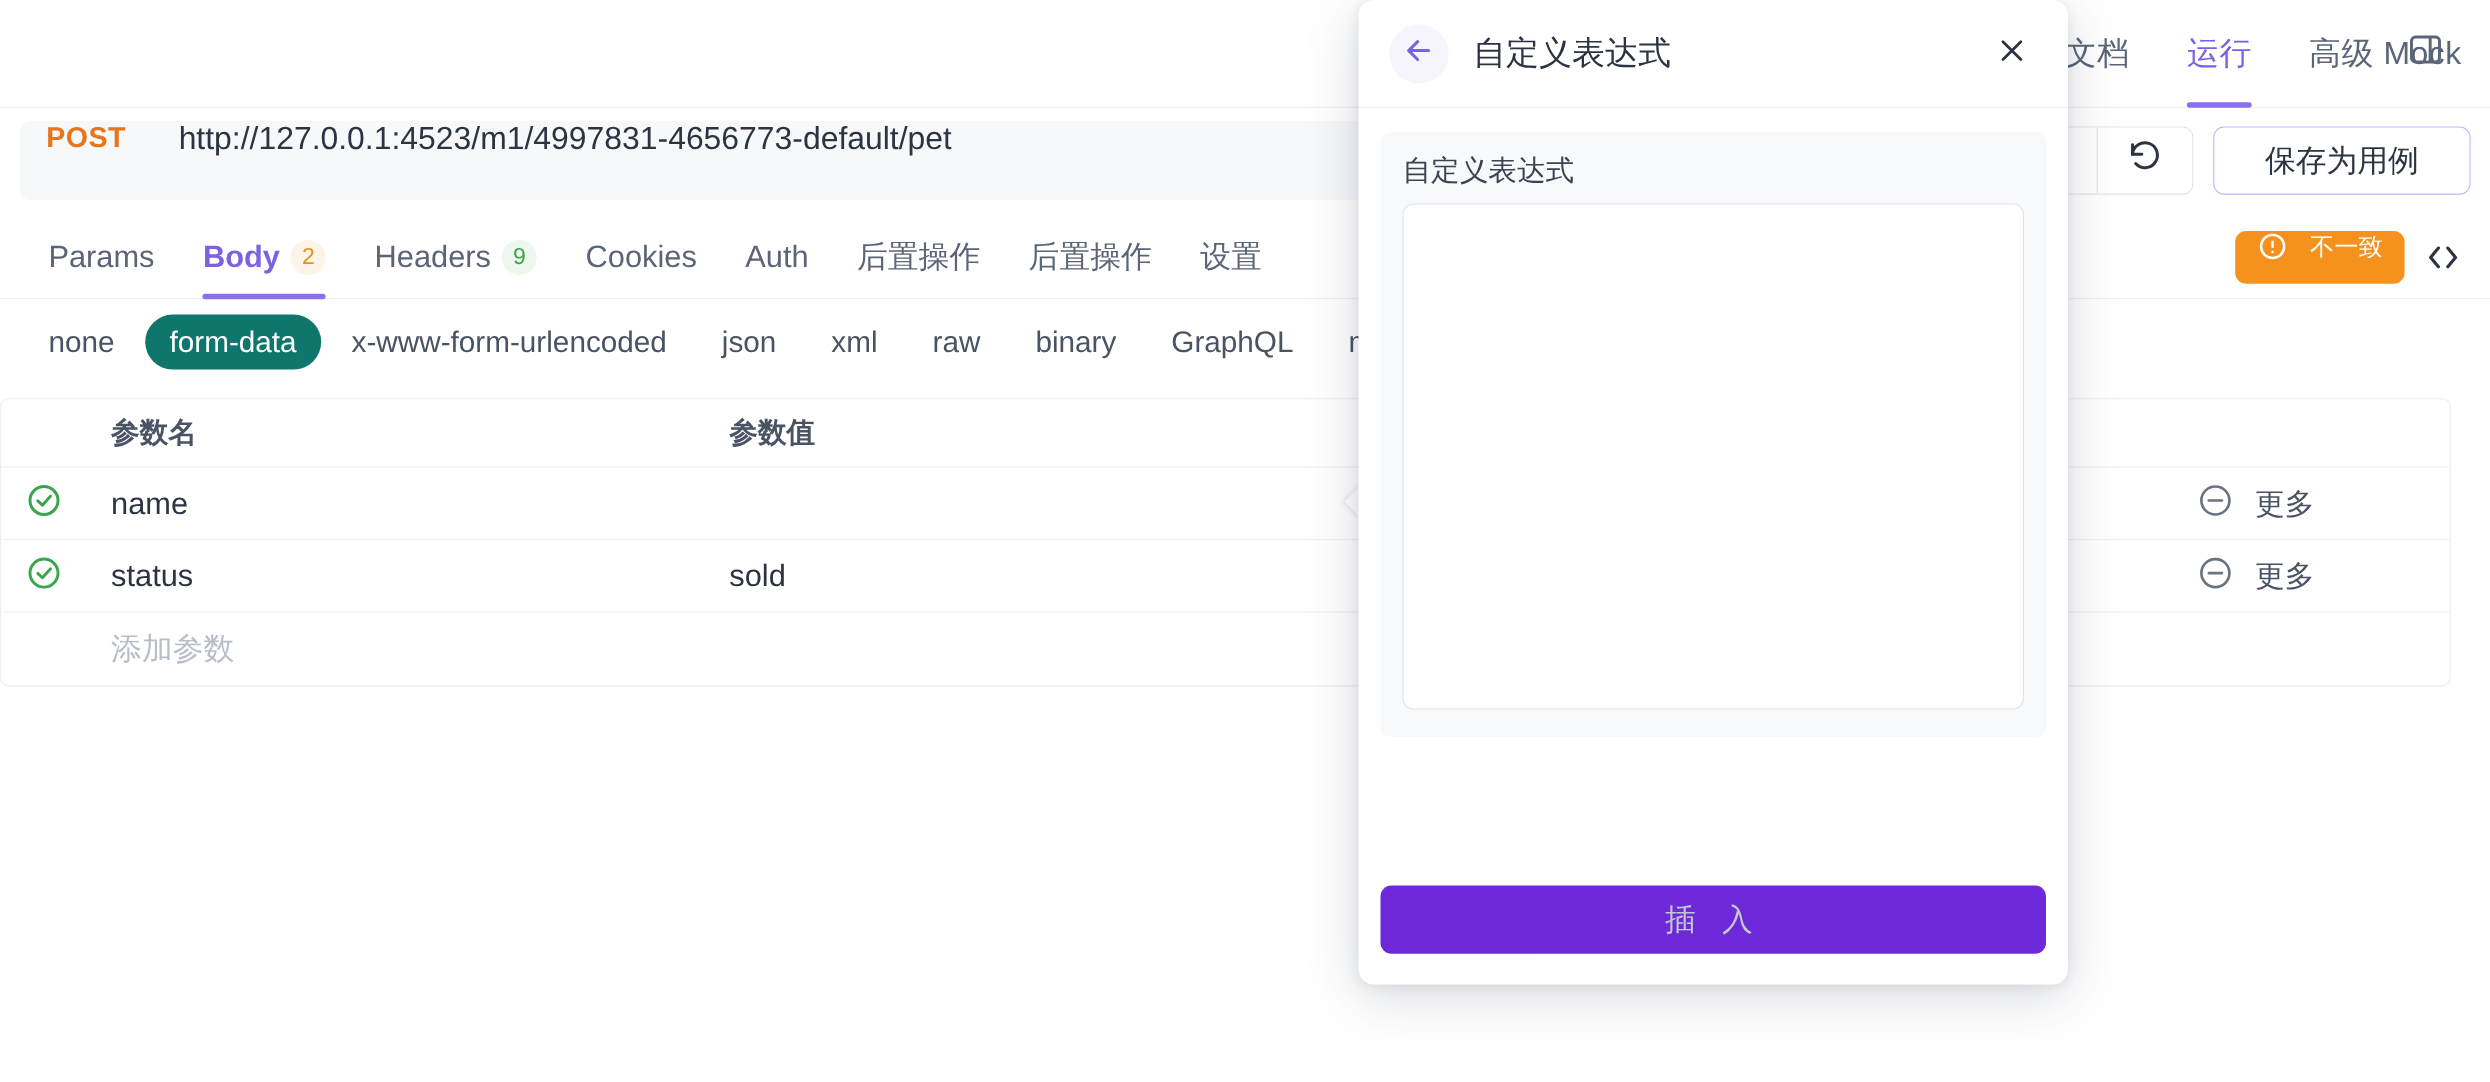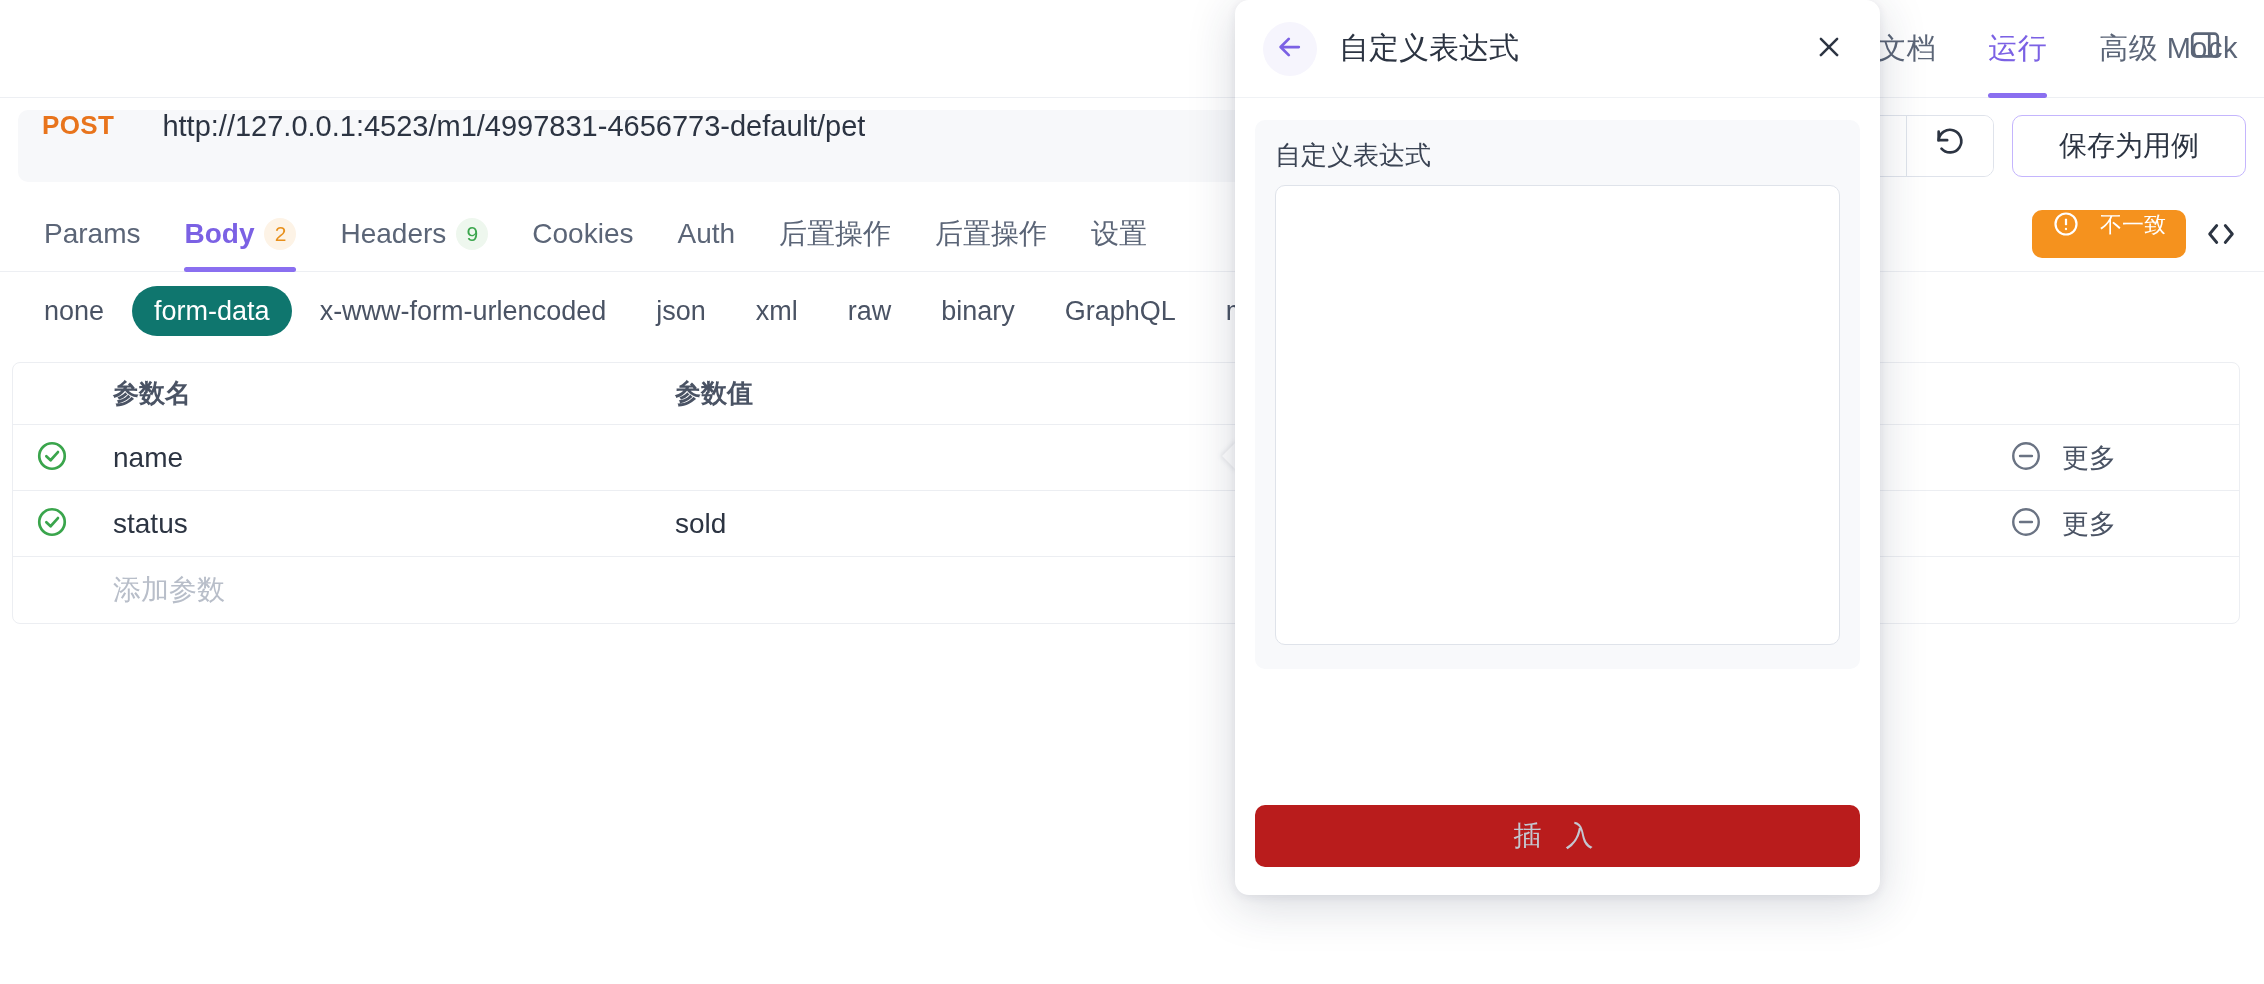--- a/index.html
+++ b/index.html
@@ -97,21 +97,21 @@
     display: flex; align-items: center; padding-left: 22px; gap: 6px;
   }
   .ct-chip {
     height: 50px; border-radius: 25px; display: flex; align-items: center;
     padding: 0 22px; font-size: 27px; color: #4a5364; cursor: pointer; white-space: nowrap;
   }
   .ct-chip.active { background: #0f766e; color: #fff; }
 
   
   .table {
-    position: absolute; left: 12px; top: 362px; width: 2228px;
+    position: absolute; left: 0; top: 362px; width: 2228px;
     border: 1px solid #eceef2; border-radius: 8px; background: #fff; overflow: hidden;
   }
   .trow { display: flex; align-items: center; height: 66px; border-bottom: 1px solid #eceef2; }
   .trow:last-child { border-bottom: none; }
   .trow.head { height: 62px; }
   .trow.head .c-name, .trow.head .c-val { font-weight: bold; color: #4a5364; font-size: 26px; }
   .c-check { width: 78px; display: flex; align-items: center; justify-content: center; }
   .c-name { width: 580px; font-size: 28px; color: #2c3442; padding-left: 22px; }
   .c-val  { flex: 1 1 auto; font-size: 28px; color: #2c3442; padding-left: 4px; position: relative; }
   .c-acts { width: 230px; display: flex; align-items: center; 
@@ -143,21 +143,21 @@
     padding: 18px 20px 20px 20px; flex: 0 0 auto;
   }
   .expr-label { font-size: 26px; color: #3b4454; margin-bottom: 12px; }
   .expr-area {
     width: 100%; height: 460px; background: #fff; border: 1px solid #dfe3ea;
     border-radius: 10px; resize: none; outline: none; padding: 14px 16px;
     font-size: 26px; color: #2c3442; font-family: "Liberation Sans", sans-serif;
   }
   .modal-foot { flex: 0 0 auto; padding: 0 20px 28px 20px; margin-top: auto; }
   .insert-btn {
-    width: 100%; height: 62px; background: #b91c1c; border: none; border-radius: 10px;
+    width: 100%; height: 62px; background: #6d28d9; border: none; border-radius: 10px;
     color: #c3c8d1; font-size: 28px; letter-spacing: 8px; cursor: not-allowed;
     font-family: "Liberation Sans", sans-serif;
   }
   .modal-pointer {
     position: absolute; left: 1222px; top: 440px; width: 0; height: 0;
     border-top: 16px solid transparent; border-bottom: 16px solid transparent;
     border-right: 16px solid #ffffff;
     filter: drop-shadow(-2px 0 2px rgba(32,43,71,.10));
   }
 </style>

